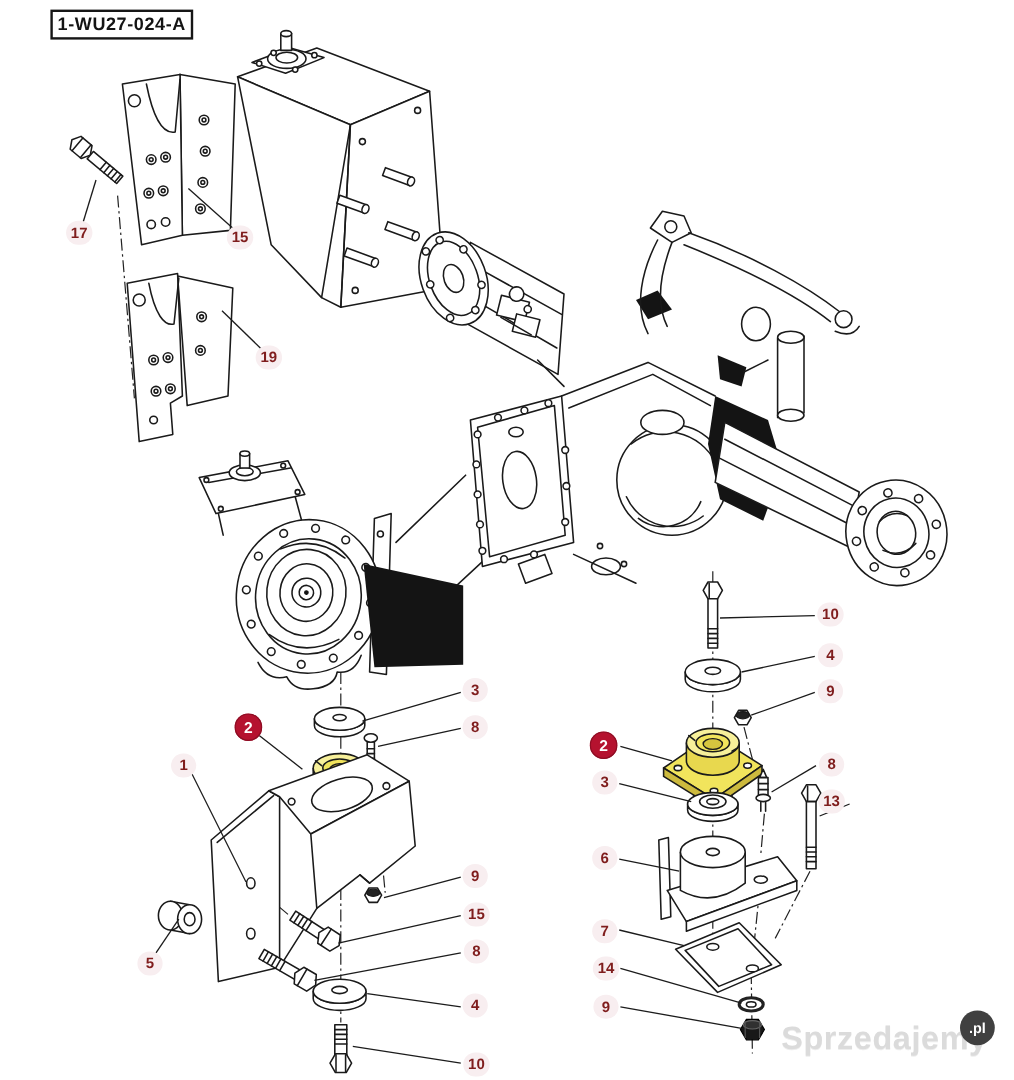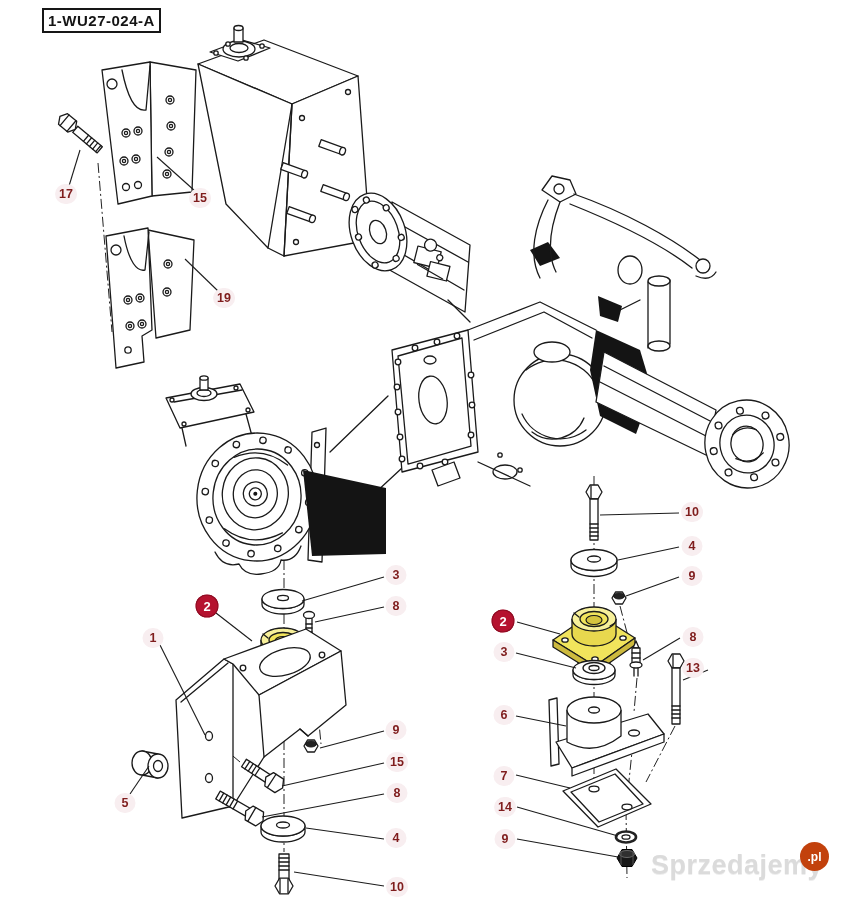--- a/index.html
+++ b/index.html
@@ -10,21 +10,21 @@
              padding:2px 4px;font-size:15px;font-weight:600;color:#141414;letter-spacing:.5px;}
   .callout{position:absolute;transform:translate(-50%,-50%);min-width:13px;height:20px;
            padding:0 4px;border-radius:11px;background:#F8EEF0;color:#7f1d1d;
            font-size:12.5px;font-weight:bold;display:flex;align-items:center;justify-content:center;}
   .callout.red{background:#B5122F;color:#fff;width:23px;height:23px;min-width:23px;
                padding:0;border-radius:50%;font-size:13px;box-shadow:0 0 0 1px #8c0e24 inset;}
   .wm{position:absolute;left:651px;top:846px;width:190px;height:46px;}
   .wm .name{position:absolute;left:0;top:4px;font-size:27px;font-weight:bold;color:#DBDBDB;
             letter-spacing:.5px;text-shadow:0 1px 0 #eee;}
   .wm .pl{position:absolute;left:149px;top:-4px;width:29px;height:29px;border-radius:50%;
-          background:#c2410c;color:#fff;font-size:12px;font-weight:bold;
+          background:#404040;color:#fff;font-size:12px;font-weight:bold;
           display:flex;align-items:center;justify-content:center;}
   svg .ln{stroke:#1A1A1A;stroke-width:1.3;fill:none;stroke-linejoin:round;stroke-linecap:round;}
   svg .fw{stroke:#1A1A1A;stroke-width:1.3;fill:#fff;stroke-linejoin:round;}
   svg .blk{fill:#141414;stroke:none;}
   svg .dd{stroke:#222;stroke-width:1;fill:none;stroke-dasharray:10 3 2 3;}
   svg .ldr{stroke:#1c1c1c;stroke-width:1.1;fill:none;}
   svg .y1{fill:#F1E45C;stroke:#1A1A1A;stroke-width:1.3;stroke-linejoin:round;}
   svg .y2{fill:#CDBA3E;stroke:#1A1A1A;stroke-width:1.3;stroke-linejoin:round;}
   svg .y3{fill:#F7F09A;stroke:#1A1A1A;stroke-width:1.3;}
   svg .y4{fill:#E8D84E;stroke:#1A1A1A;stroke-width:1.3;}

